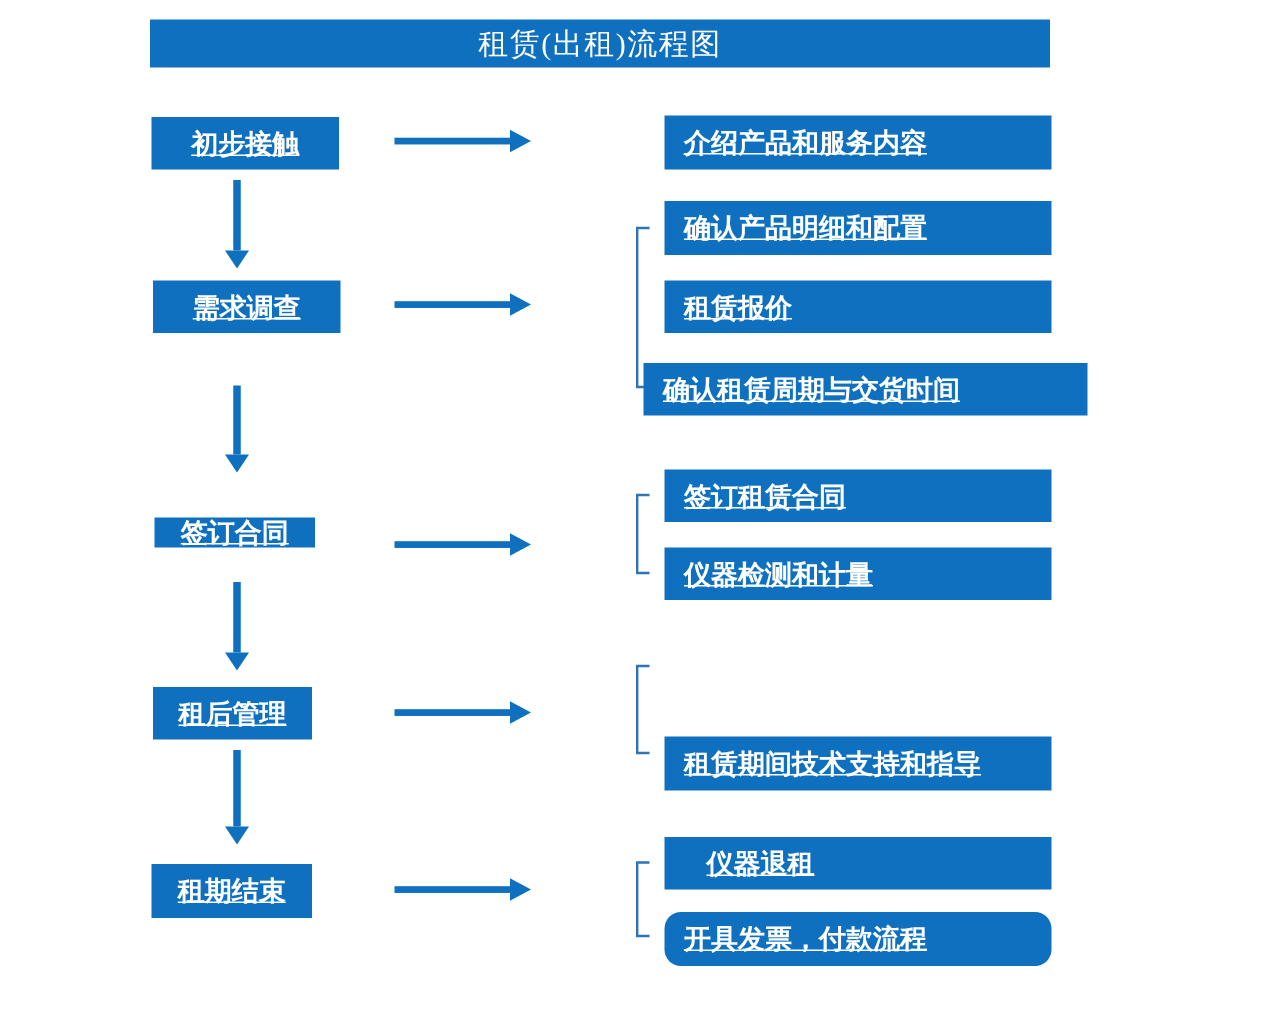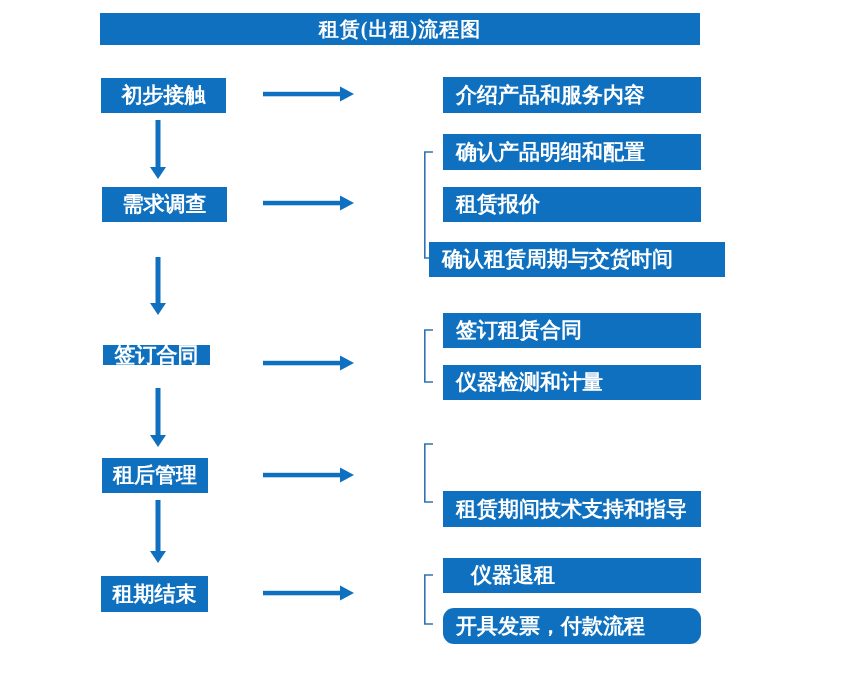--- a/index.html
+++ b/index.html
@@ -11,35 +11,36 @@
   .canvas {
     position: relative;
     width: 844px; height: 688px;
     background: var(--background, #ffffff);
     overflow: hidden;
   }
   .banner {
     position: absolute;
     background: var(--primary, #0e70be);
     color: var(--text_on_primary, #ffffff);
-    font-weight: bold;
+    font-weight: normal;
     font-size: 20px;
     display: flex; align-items: center; justify-content: center;
     white-space: nowrap;
     letter-spacing: 1px;
   }
   .box {
     position: absolute;
     background: var(--primary, #0e70be);
     color: var(--text_on_primary, #ffffff);
     font-weight: bold;
-    font-size: 21px;
+    font-size: 18px;
     display: flex; align-items: center;
     white-space: nowrap;
     line-height: 1;
+    text-decoration: underline;
   }
   .box.center { justify-content: center; }
   .box.lpad { justify-content: flex-start; padding-left: 13px; }
   svg.connectors { position: absolute; left: 0; top: 0; width: 844px; height: 688px; }
   svg .arr { fill: var(--primary, #0e70be); }
   svg .bracket { fill: none; stroke: var(--bracket, #2e74b5); stroke-width: 1.6px; }
 </style>
 </head>
 <body>
 

